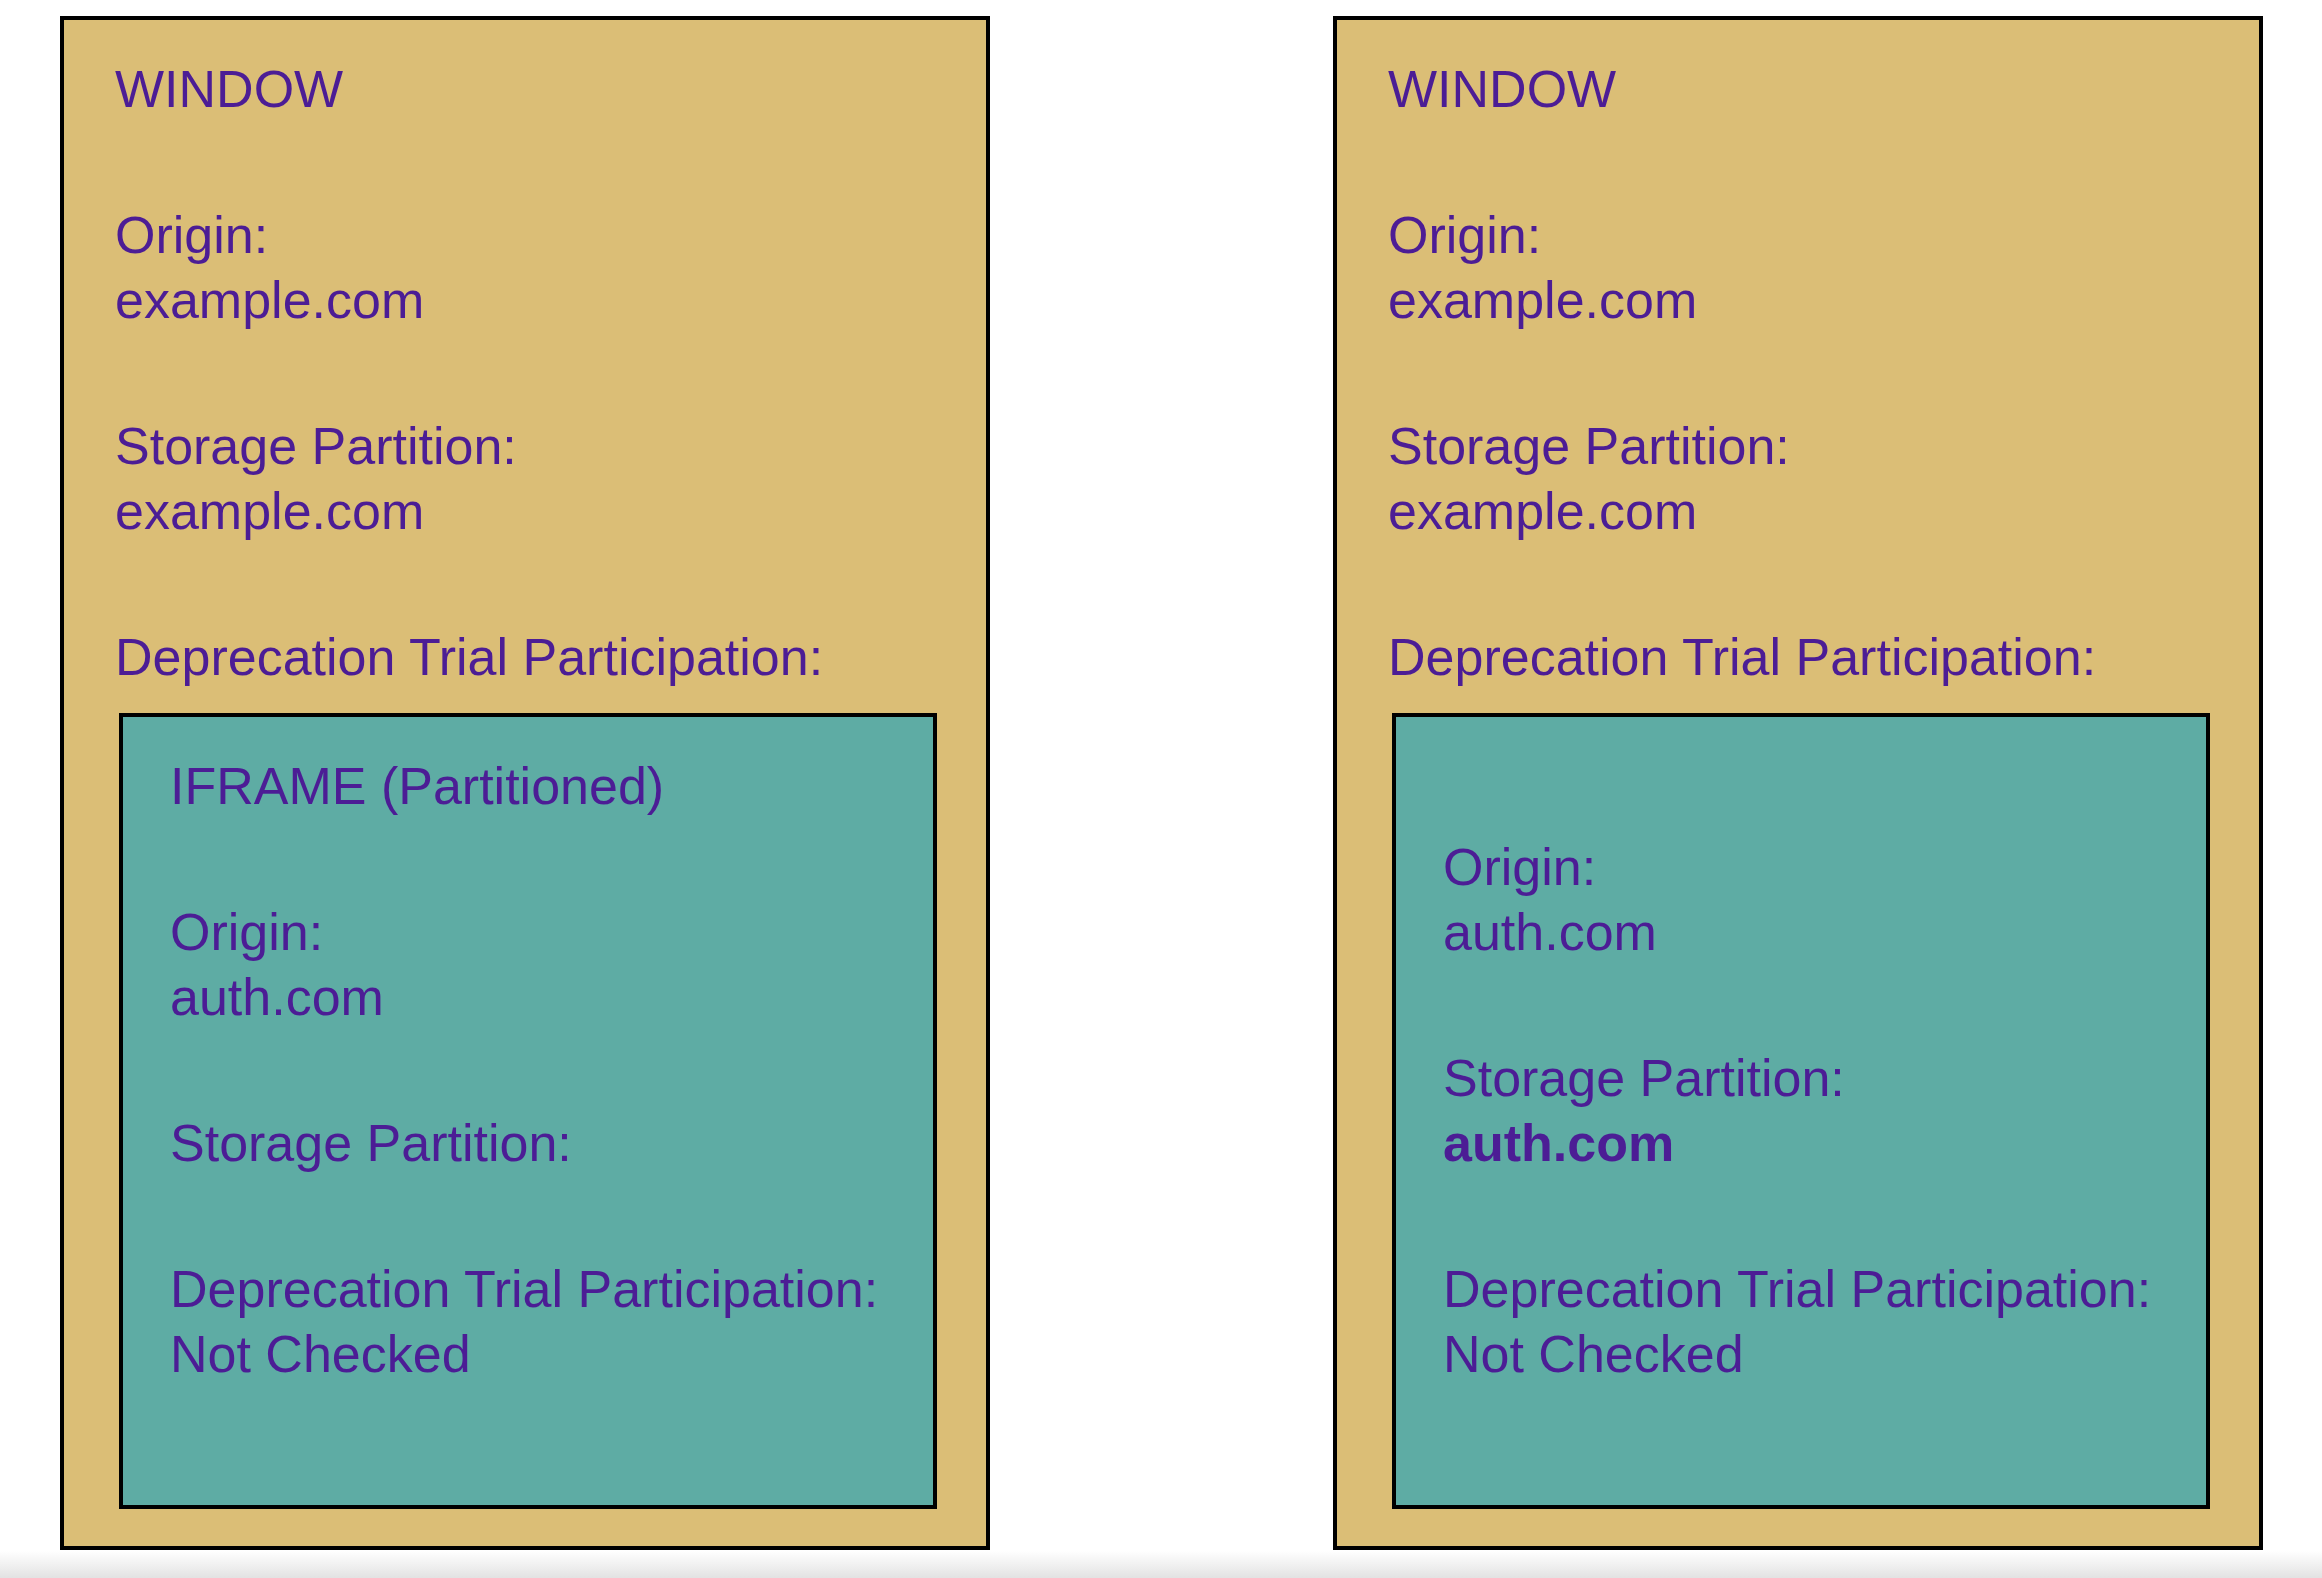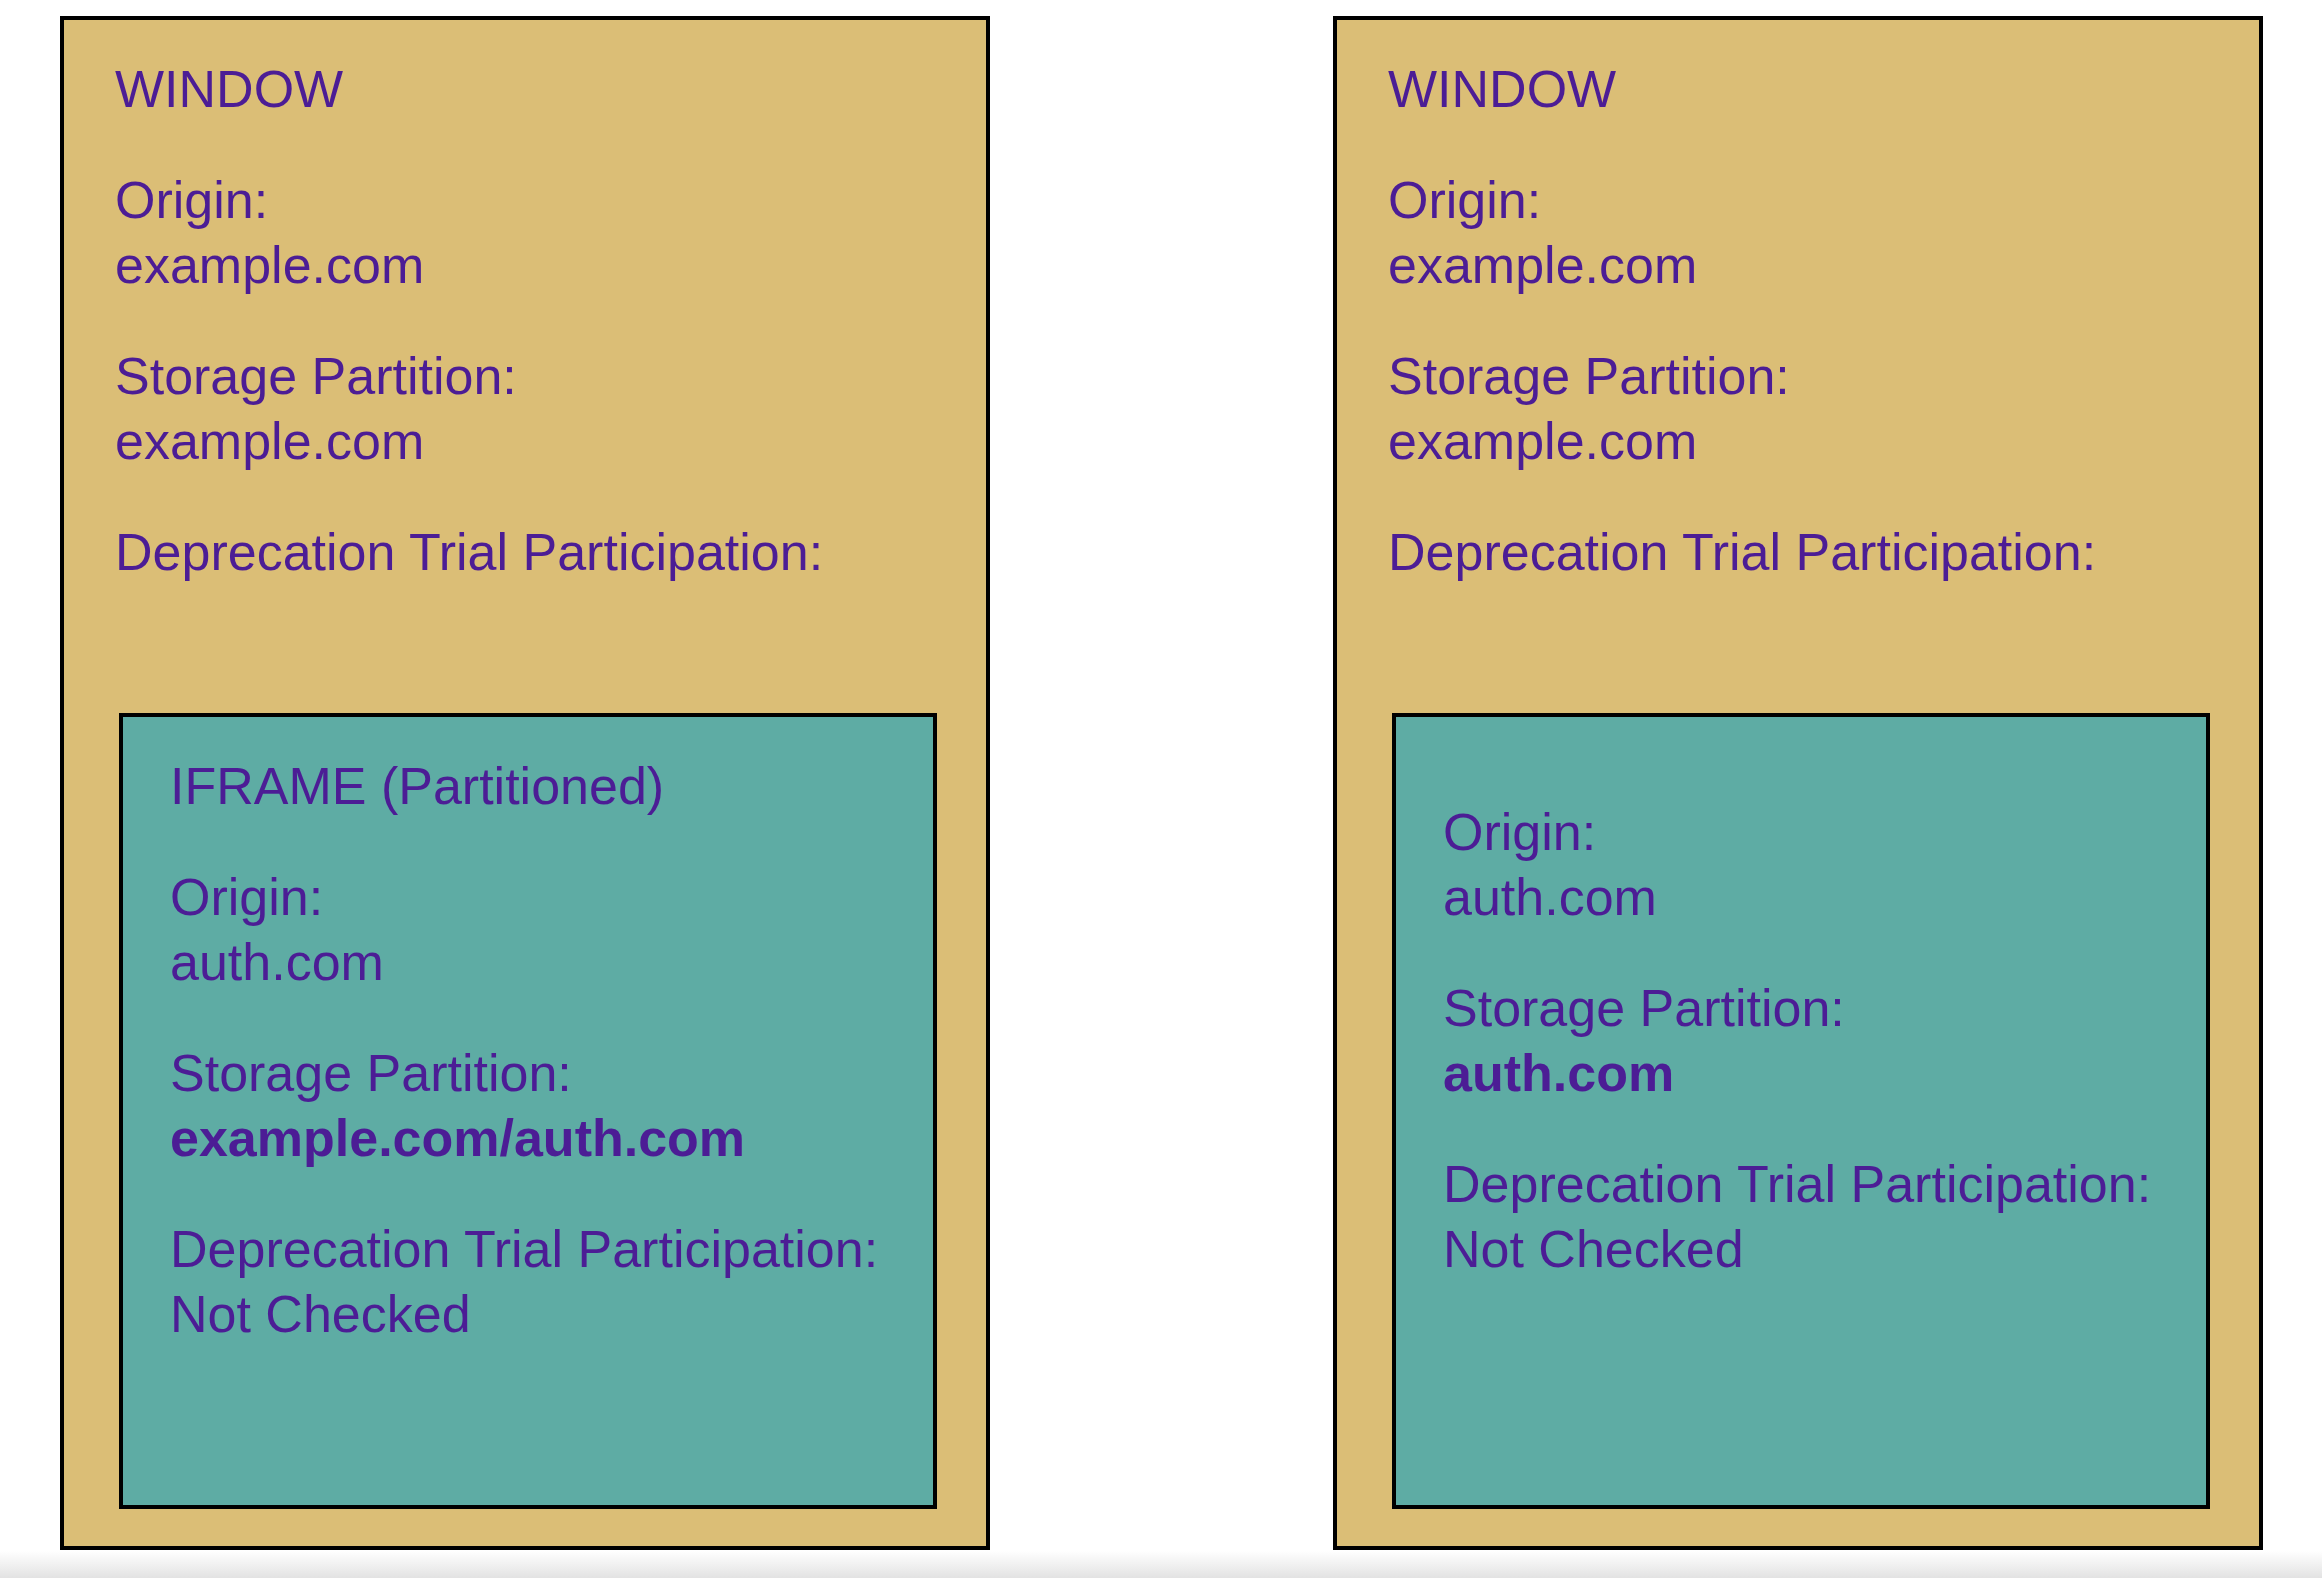--- a/index.html
+++ b/index.html
@@ -26,21 +26,21 @@
     border: 4px solid var(--border-color, #000000);
     padding: 37px 40px 0 51px;
   }
   .window-box.left  { left: 60px; }
   .window-box.right { left: 1333px; }
   .line {
     font-size: 52px;
     line-height: 65px;
     white-space: nowrap;
   }
-  .field-group { margin-top: 46px; } 
+  .field-group { margin-top: 81px; } 
   .bold { font-weight: bold; }
   .iframe-box {
     position: absolute;
     left: 55px;
     top: 693px;
     width: 818px;
     height: 796px;
     box-sizing: border-box;
     background: var(--iframe-bg, #5EACA4);
     border: 4px solid var(--border-color, #000000);
@@ -81,21 +81,20 @@
     <div class="iframe-box">
       <div class="line">IFRAME (Partitioned)</div>
 
       <div class="field-group">
         <div class="line">Origin:</div>
         <div class="line">auth.com</div>
       </div>
 
       <div class="field-group">
         <div class="line">Storage Partition:</div>
-        <div class="line bold">example.com/auth.com</div>
       </div>
 
       <div class="field-group">
         <div class="line">Deprecation Trial Participation:</div>
         <div class="line">Not Checked</div>
       </div>
     </div>
   </section>
 
   <section class="window-box right">

